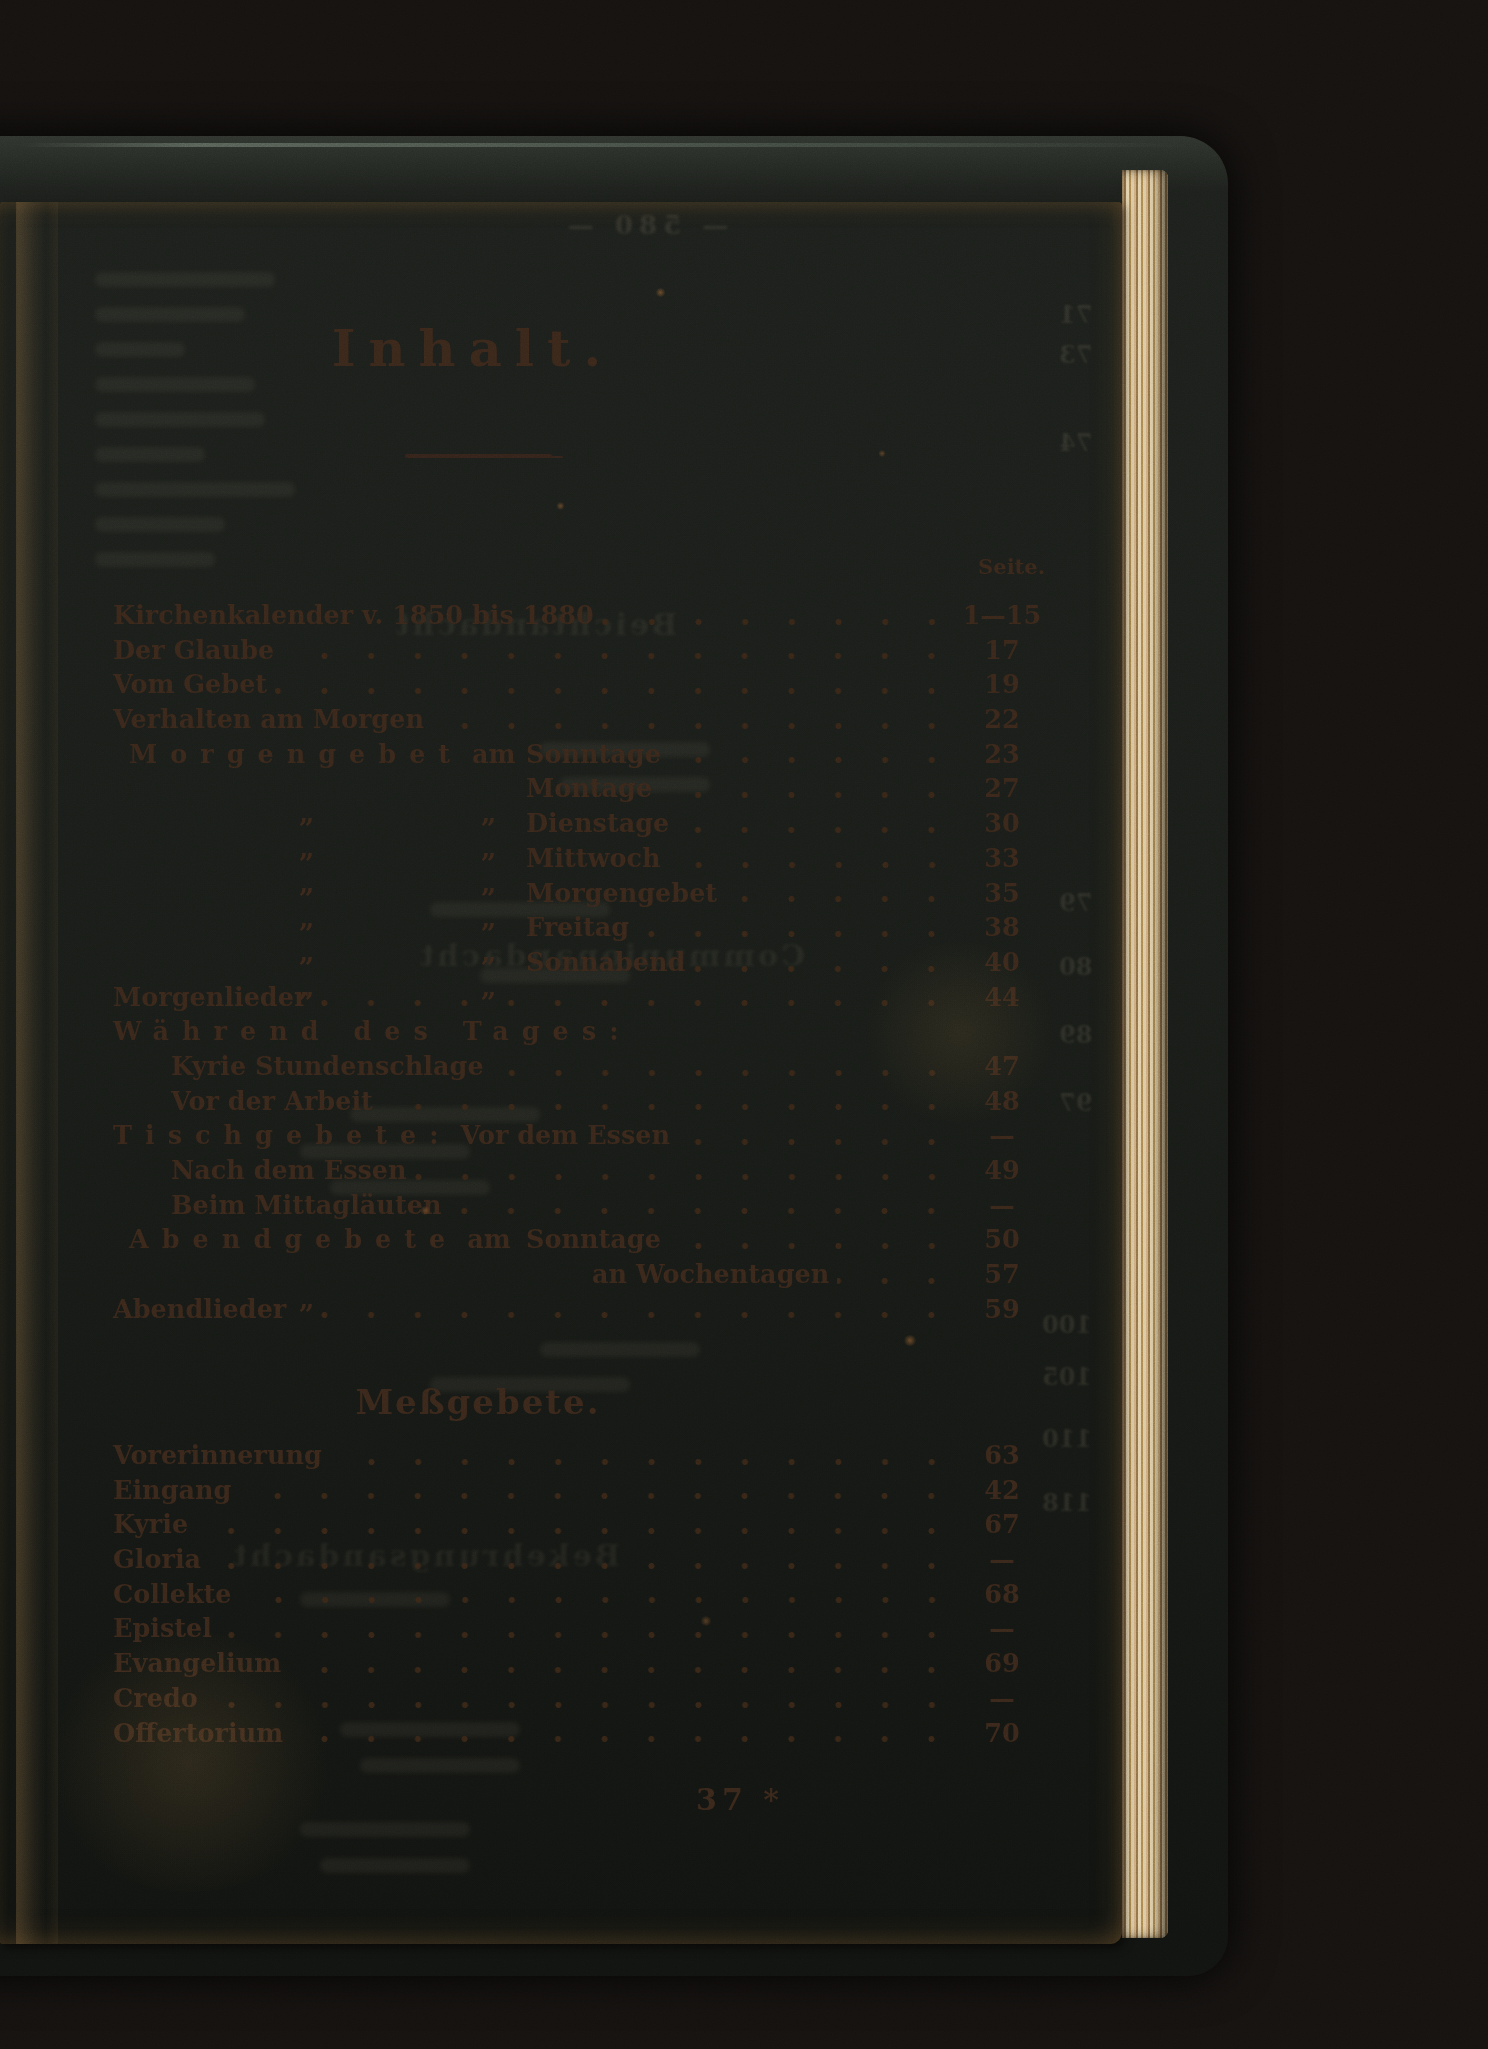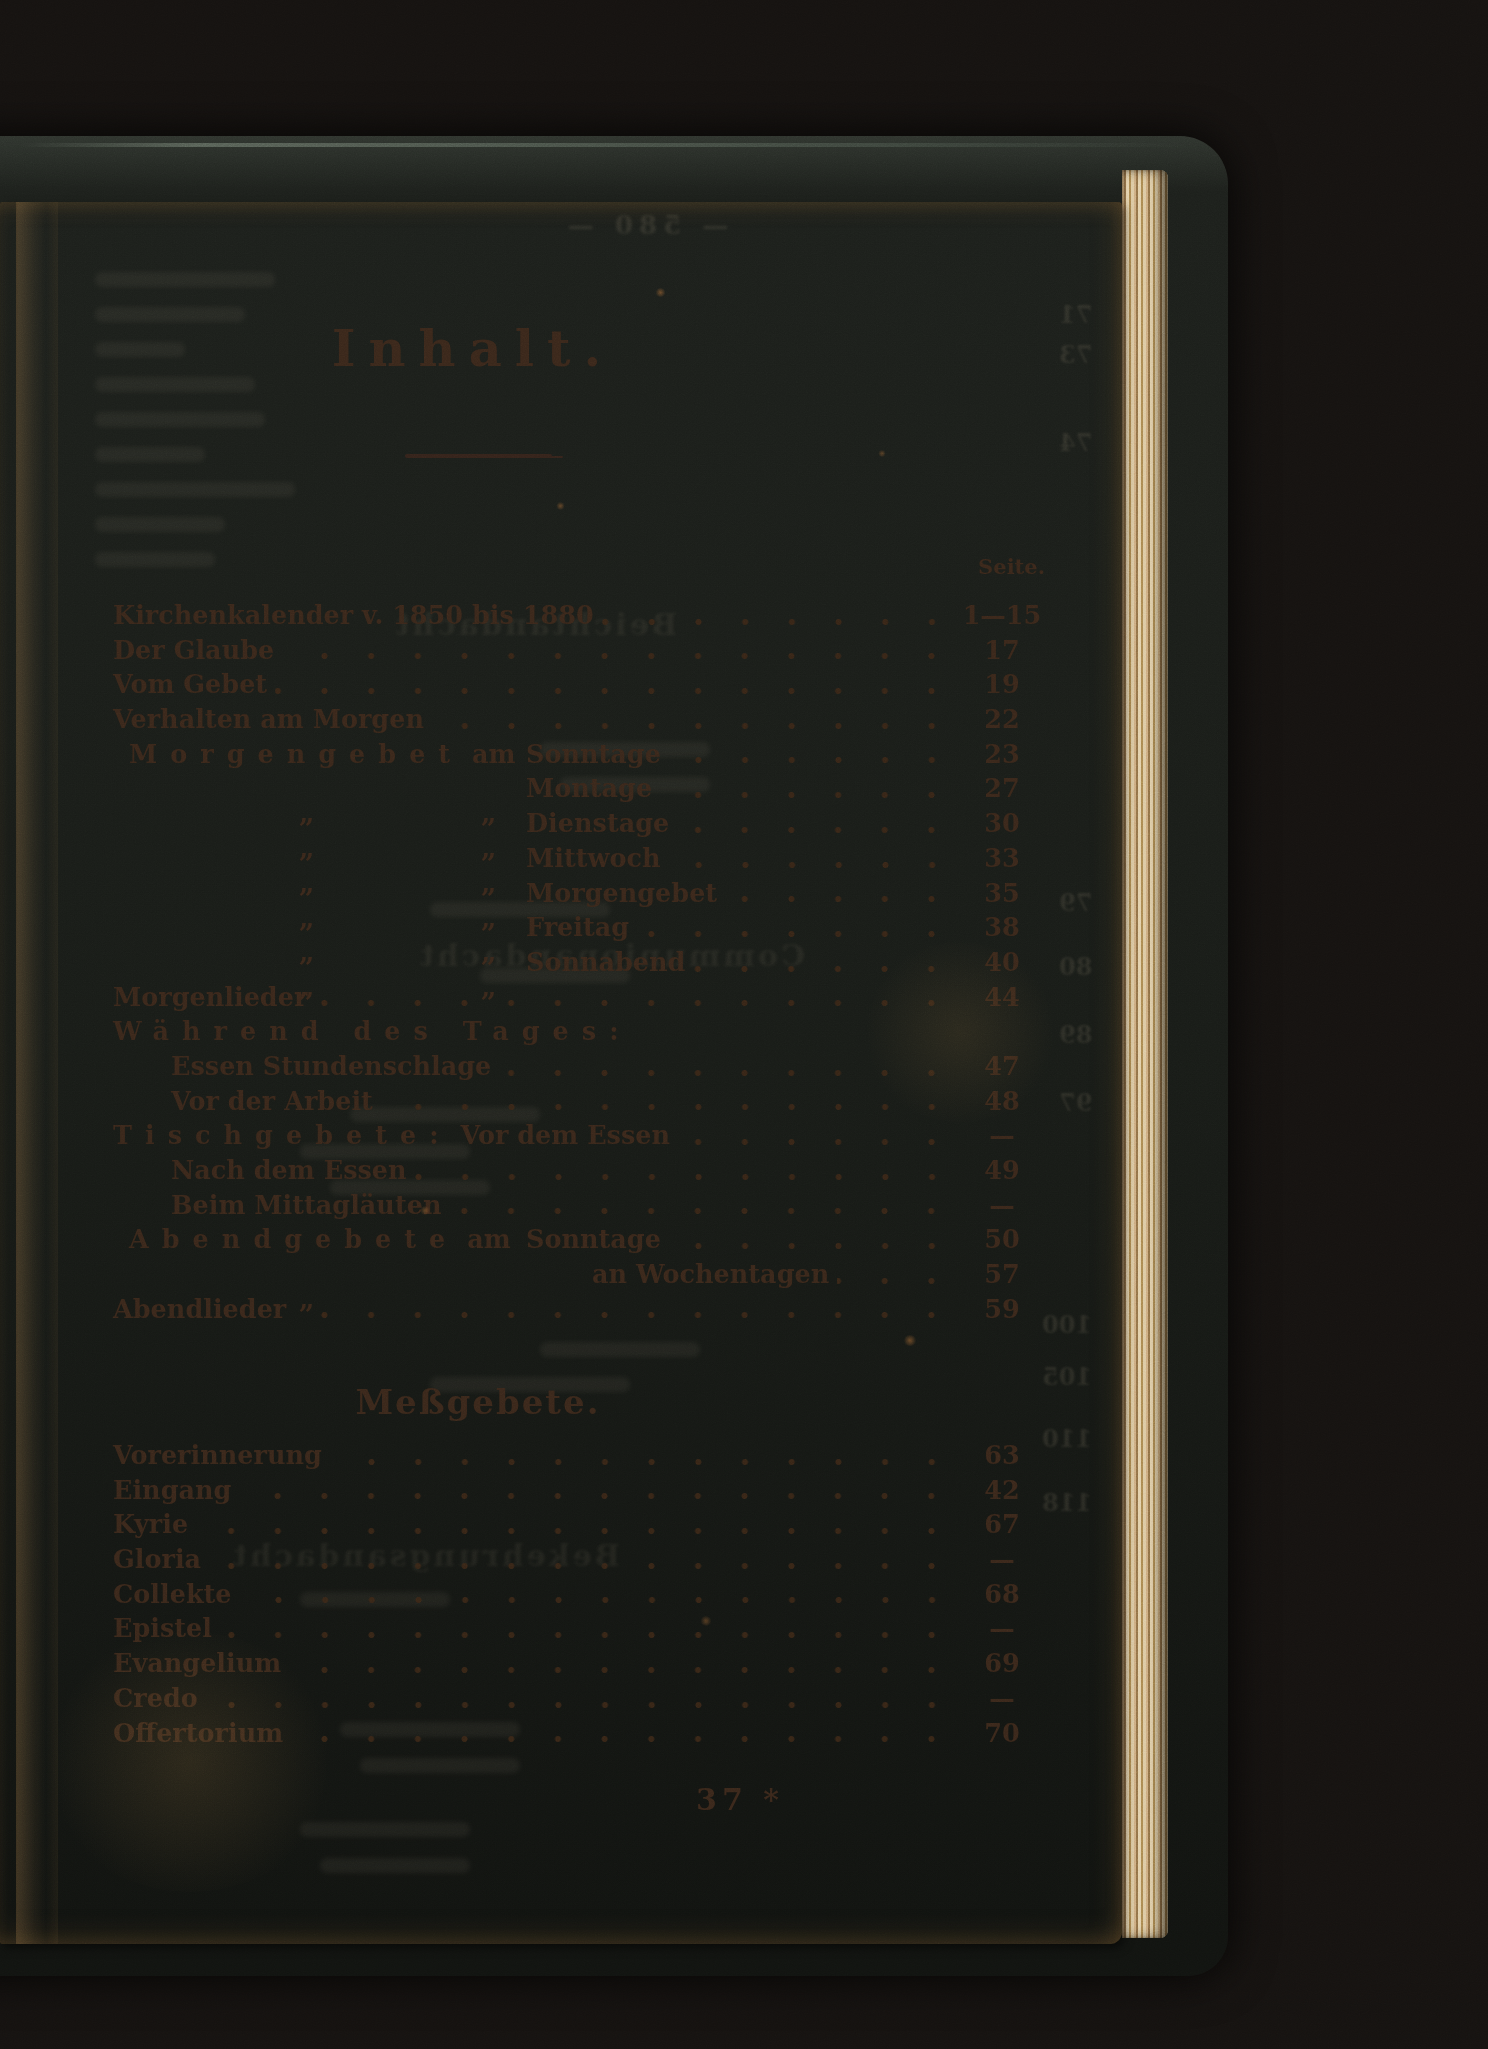--- a/index.html
+++ b/index.html
@@ -124,21 +124,21 @@
         <div class="row"><span class="lbl"><span class="pl">Verhalten am Morgen</span></span><div class="leader"></div><span class="pg">22</span></div>
         <div class="row"><span class="pre"><span class="sp">Morgengebet</span><span class="pl"> am</span></span><span class="day">Sonntage</span><div class="leader"></div><span class="pg">23</span></div>
         <div class="row"><span class="pre"><span class="q q1">„</span><span class="q q2">„</span></span><span class="day">Montage</span><div class="leader"></div><span class="pg">27</span></div>
         <div class="row"><span class="pre"><span class="q q1">„</span><span class="q q2">„</span></span><span class="day">Dienstage</span><div class="leader"></div><span class="pg">30</span></div>
         <div class="row"><span class="pre"><span class="q q1">„</span><span class="q q2">„</span></span><span class="day">Mittwoch</span><div class="leader"></div><span class="pg">33</span></div>
         <div class="row"><span class="pre"><span class="q q1">„</span><span class="q q2">„</span></span><span class="day">Morgengebet</span><div class="leader"></div><span class="pg">35</span></div>
         <div class="row"><span class="pre"><span class="q q1">„</span><span class="q q2">„</span></span><span class="day">Freitag</span><div class="leader"></div><span class="pg">38</span></div>
         <div class="row"><span class="pre"><span class="q q1">„</span><span class="q q2">„</span></span><span class="day">Sonnabend</span><div class="leader"></div><span class="pg">40</span></div>
         <div class="row"><span class="lbl"><span class="pl">Morgenlieder</span></span><div class="leader"></div><span class="pg">44</span></div>
         <div class="row"><span class="lbl"><span class="sp">Während des Tages:</span></span><div class="leader" style="visibility: hidden;"></div><span class="pg"></span></div>
-        <div class="row ind"><span class="lbl"><span class="pl">Essen Stundenschlage</span></span><div class="leader"></div><span class="pg">47</span></div>
+        <div class="row ind"><span class="lbl"><span class="pl">Kyrie Stundenschlage</span></span><div class="leader"></div><span class="pg">47</span></div>
         <div class="row ind"><span class="lbl"><span class="pl">Vor der Arbeit</span></span><div class="leader"></div><span class="pg">48</span></div>
         <div class="row"><span class="lbl"><span class="sp">Tischgebete:</span><span class="pl"> Vor dem Essen</span></span><div class="leader"></div><span class="pg">—</span></div>
         <div class="row ind"><span class="lbl"><span class="pl">Nach dem Essen</span></span><div class="leader"></div><span class="pg">49</span></div>
         <div class="row ind"><span class="lbl"><span class="pl">Beim Mittagläuten</span></span><div class="leader"></div><span class="pg">—</span></div>
         <div class="row"><span class="pre"><span class="sp">Abendgebete</span><span class="pl"> am</span></span><span class="day">Sonntage</span><div class="leader"></div><span class="pg">50</span></div>
         <div class="row"><span class="pre wide"><span class="q q1">„</span></span><span class="day">an Wochentagen</span><div class="leader"></div><span class="pg">57</span></div>
         <div class="row"><span class="lbl"><span class="pl">Abendlieder</span></span><div class="leader"></div><span class="pg">59</span></div>
       </div>
 
     <div class="sec2">Meßgebete.</div>

